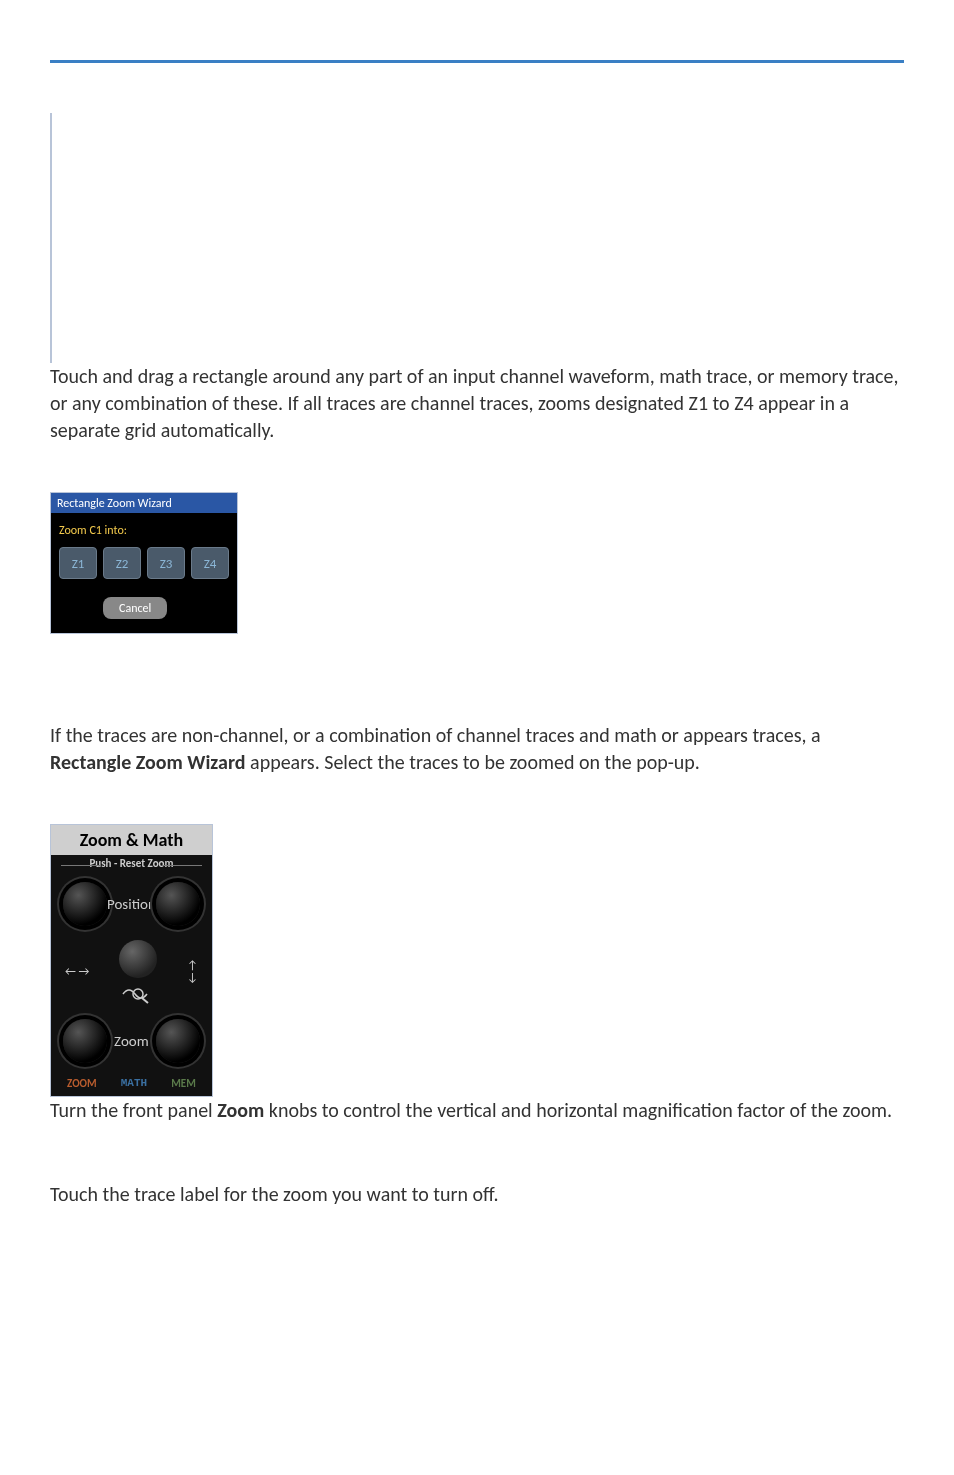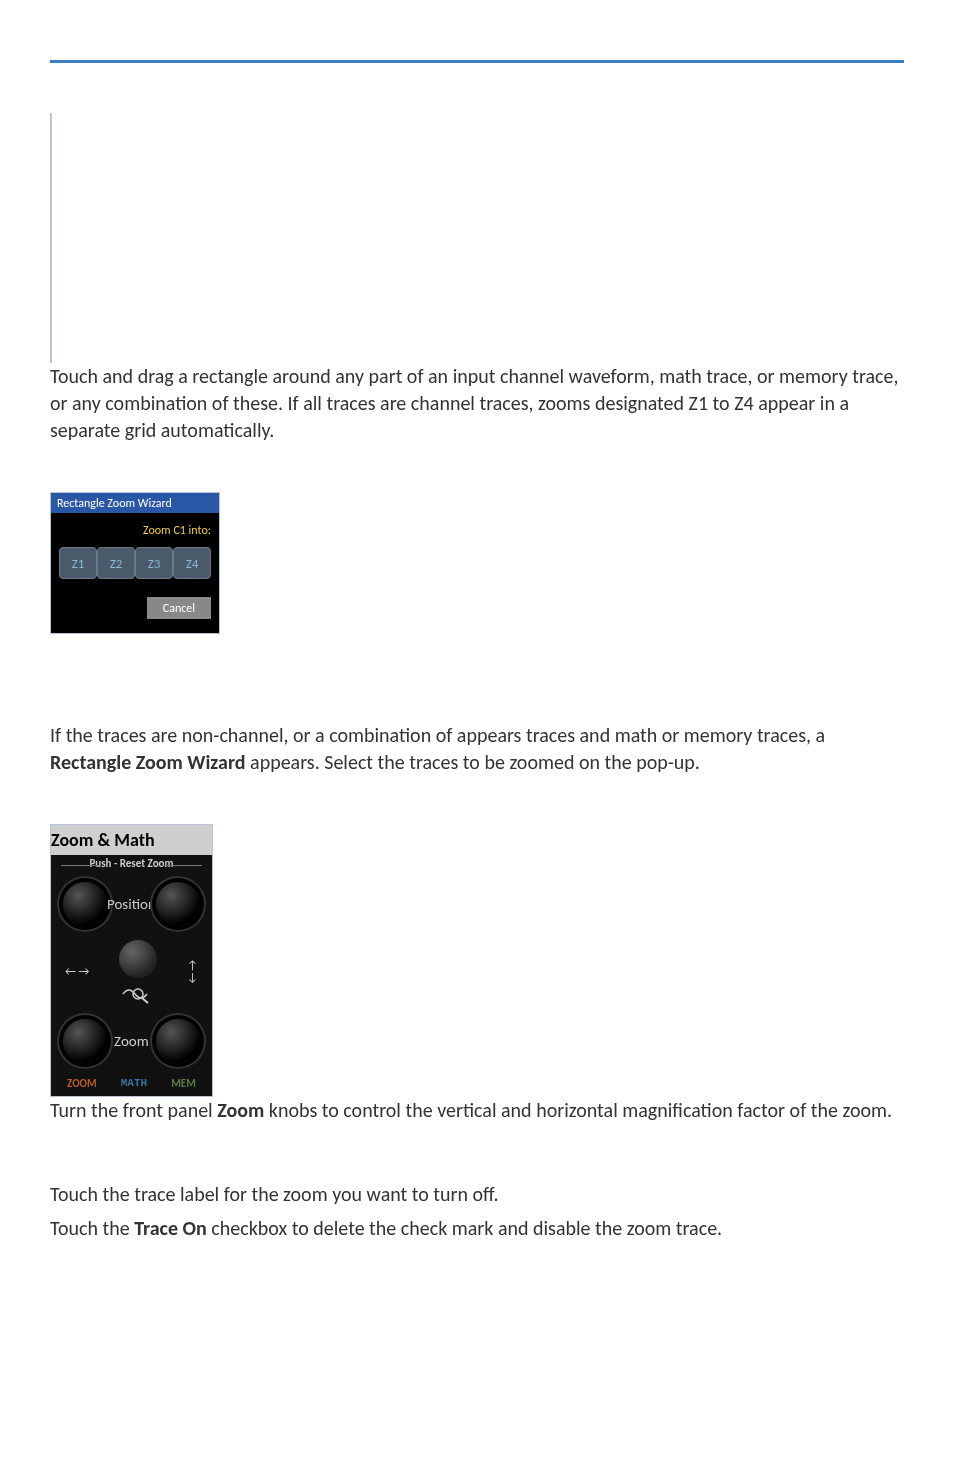--- a/index.html
+++ b/index.html
@@ -65,62 +65,64 @@
     background:#000;
   }
   .dlg-titlebar {
     background:#2a57a5;
     color:#fff;
     font-size:12px;
     padding:3px 6px;
   }
   .dlg-body {
     padding:10px 8px 14px 8px;
-    text-align:right;
+    text-align:left;
   }
   .dlg-subtitle {
     color:#f2c94c;
     font-size:12px;
     margin-bottom:10px;
   }
   .zbtn-row {
     display:flex;
     justify-content:center;
+    gap:6px;
     margin-bottom:14px;
   }
   .zbtn {
     width:36px;
     height:30px;
     background:#4a5a6a;
     color:#8bb6d6;
     font-size:13px;
     display:flex;
     align-items:center;
     justify-content:center;
     border-radius:4px;
     border:1px solid #6a7a8a;
   }
   .cancel-btn {
     display:inline-block;
     background:#888;
     color:#fff;
     font-size:12px;
     padding:4px 16px;
-    border-radius:0;
+    border-radius:8px;
+    margin-left:44px;
   }
 
   
   .zm-box {
     background:#111;
     padding:0;
   }
   .zm-header {
     background:#cfcfcf;
     color:#000;
-    text-align:left;
+    text-align:center;
     font-weight:bold;
     font-size:18px;
     padding:4px 0;
   }
   .zm-sub {
     text-align:center;
     color:#ccc;
     font-size:11px;
     padding:2px 0 4px 0;
     position:relative;
@@ -218,21 +220,21 @@
             <div class="zbtn">Z2</div>
             <div class="zbtn">Z3</div>
             <div class="zbtn">Z4</div>
           </div>
           <div class="cancel-btn">Cancel</div>
         </div>
       </div>
     </div>
     <div class="text-col">
       <p>
-        <span>If the traces are non-channel, or a combination of appears traces and math or memory traces, a </span><span class="bold">Rectangle Zoom Wizard</span><span> appears. Select the traces to be zoomed on the pop-up.</span>
+        <span>If the traces are non-channel, or a combination of channel traces and math or appears traces, a </span><span class="bold">Rectangle Zoom Wizard</span><span> appears. Select the traces to be zoomed on the pop-up.</span>
       </p>
     </div>
   </div>
 
   <div class="row">
     <div class="thumb">
       <div class="thumb-inner zm-box">
         <div class="zm-header">Zoom &amp; Math</div>
         <div class="zm-sub">Push - Reset Zoom</div>
         <div class="knob-row">
@@ -266,19 +268,16 @@
     </div>
     <div class="text-col">
       <p>
         <span>Turn the front panel </span><span class="bold">Zoom</span><span> knobs to control the vertical and horizontal magnification factor of the zoom.</span>
       </p>
     </div>
   </div>
 
   <div class="bottom-block" style="margin-top:40px;">
     <p>Touch the trace label for the zoom you want to turn off.</p>
-    <p>
-      <span>Touch the </span><span class="bold">Trace On</span><span> checkbox to delete the check mark and disable the zoom trace.</span>
-    </p>
   </div>
 
   <div class="final-spacer"></div>
 </div>
 
 </body></html>

